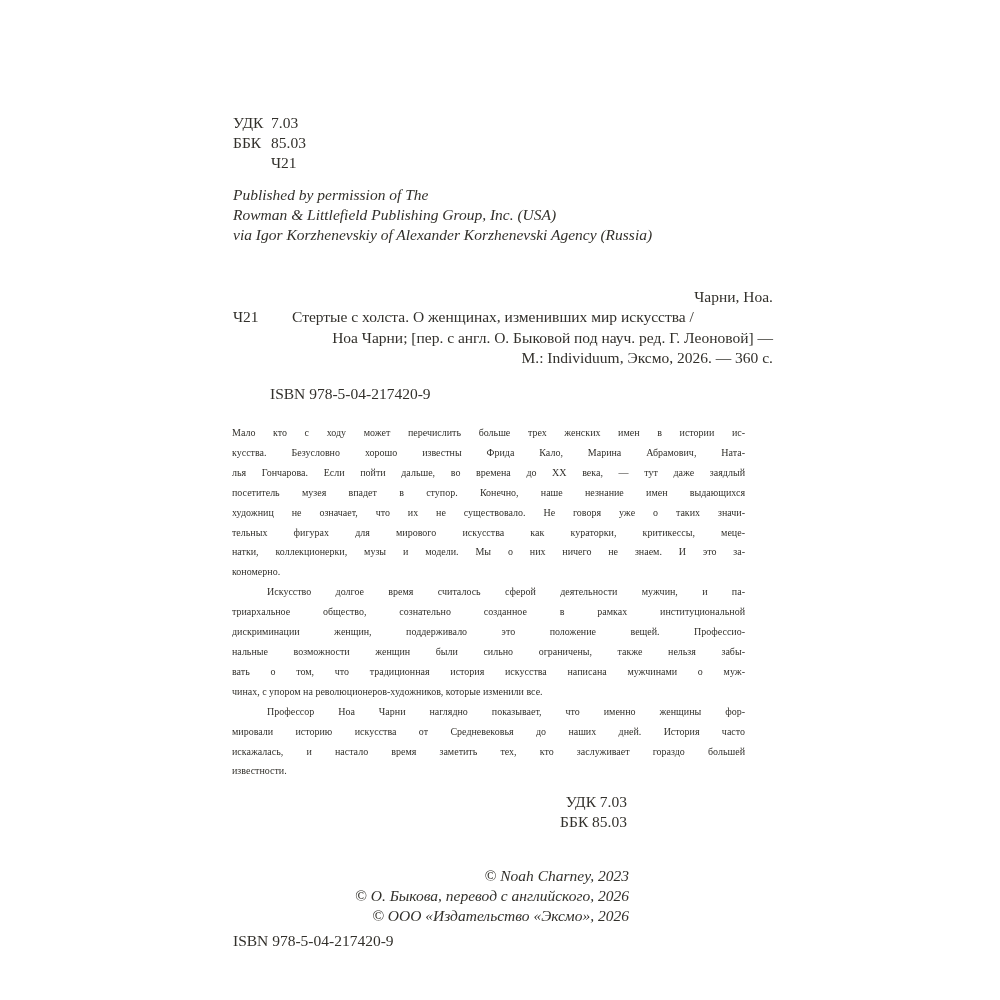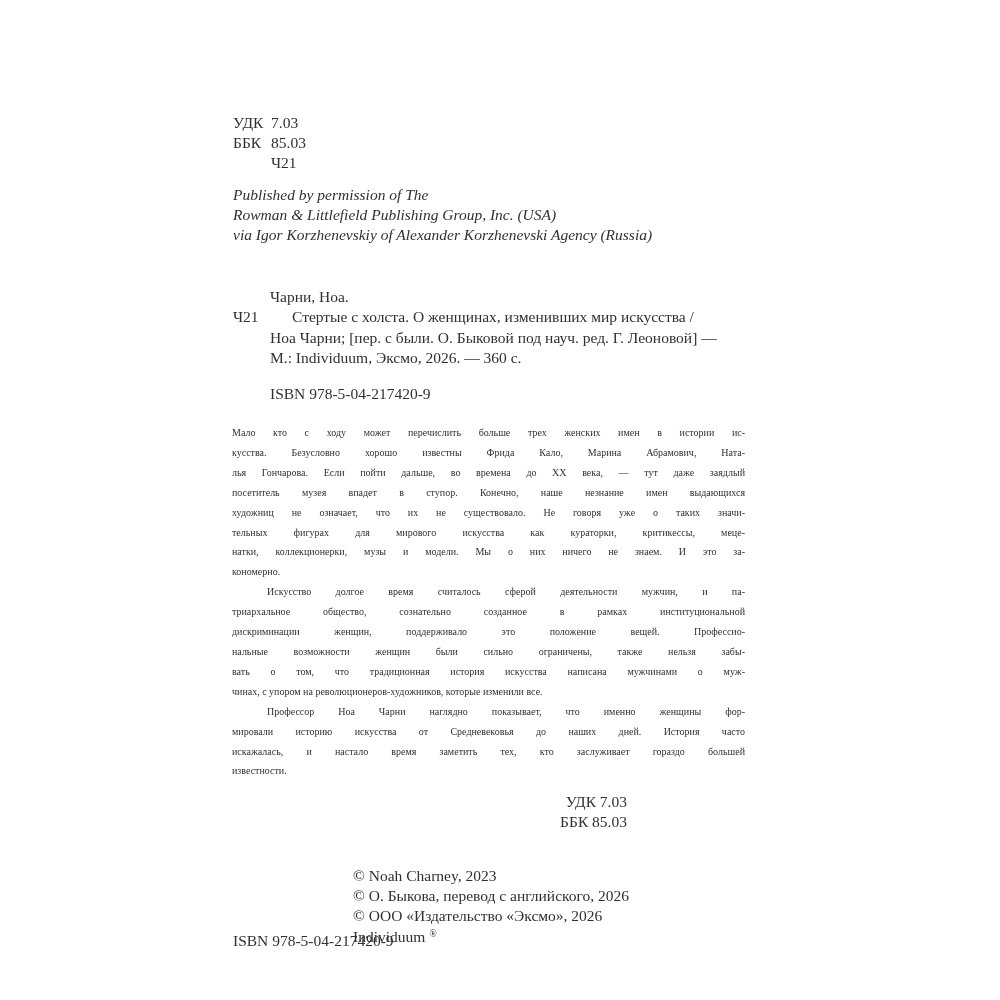--- a/index.html
+++ b/index.html
@@ -11,33 +11,33 @@
   
   .udk-top{position:absolute;left:233px;top:113px;font-size:15.5px;line-height:20px;}
   .udk-top .lbl{display:inline-block;width:38px;}
   
   .permission{
     position:absolute;left:233px;top:185px;width:548px;
     text-align:left;font-style:italic;font-size:15.5px;line-height:20.2px;
   }
   
   .catalog{position:absolute;left:233px;top:287px;width:540px;font-size:15.5px;line-height:20.4px;}
-  .pad37{padding-left:37px;}
+  .pad37{padding-left:37px;text-align:right;}
   .titleline{padding-left:59px;position:relative;}
   .code{position:absolute;left:0;top:0;}
   .isbn-top{position:absolute;left:270px;top:385px;font-size:15.5px;}
   
   .annotation{position:absolute;left:232px;top:423px;width:513px;font-size:10px;line-height:19.9px;}
   .bl.j{text-align:justify;text-align-last:justify;}
   .bl.last{text-align:center;text-align-last:left;}
   .bl.ind{text-indent:35px;}
   
   .udk-bottom{position:absolute;right:255px;top:792px;text-align:right;font-size:15.5px;line-height:20.2px;}
   
-  .copyrights{position:absolute;right:253px;top:866px;font-size:15.5px;line-height:19.8px;}
+  .copyrights{position:absolute;right:253px;top:866px;text-align:right;font-size:15.5px;line-height:19.8px;font-style:italic;}
   .reg{font-size:9.5px;vertical-align:5px;margin-left:4px;}
   
   .isbn-bottom{position:absolute;left:233px;top:932px;font-size:15.5px;}
 </style>
 </head>
 <body>
 
 <div class="page">
 
   <section class="udk-top">
@@ -56,21 +56,21 @@
     <div>Published by permission of The</div>
     <div>Rowman &amp; Littlefield Publishing Group, Inc. (USA)</div>
     <div>via Igor Korzhenevskiy of Alexander Korzhenevski Agency (Russia)</div>
   </section>
 
   <section class="catalog">
     <div class="pad37">Чарни, Ноа.</div>
     <div class="titleline">
       <span class="code">Ч21</span><span>Стертые с холста. О женщинах, изменивших мир искусства /</span>
     </div>
-    <div class="pad37">Ноа Чарни; [пер. с были. О. Быковой под науч. ред. Г. Леоновой] —</div>
+    <div class="pad37">Ноа Чарни; [пер. с англ. О. Быковой под науч. ред. Г. Леоновой] —</div>
     <div class="pad37">М.: Individuum, Эксмо, 2026. — 360 с.</div>
   </section>
 
   <div class="isbn-top">ISBN 978-5-04-217420-9</div>
 
   <section class="annotation" id="annotation">
       <div class="bl j">Мало кто с ходу может перечислить больше трех женских имен в истории ис-</div>
       <div class="bl j">кусства. Безусловно хорошо известны Фрида Кало, Марина Абрамович, Ната-</div>
       <div class="bl j">лья Гончарова. Если пойти дальше, во времена до XX века, — тут даже заядлый</div>
       <div class="bl j">посетитель музея впадет в ступор. Конечно, наше незнание имен выдающихся</div>
@@ -92,20 +92,17 @@
 
   <section class="udk-bottom">
     <div>УДК 7.03</div>
     <div>ББК 85.03</div>
   </section>
 
   <section class="copyrights">
     <div>© Noah Charney, 2023</div>
     <div>© О. Быкова, перевод с английского, 2026</div>
     <div>© ООО «Издательство «Эксмо», 2026</div>
-    <div>
-      <span>Individuum</span><span class="reg">®</span>
-    </div>
   </section>
 
   <div class="isbn-bottom">ISBN 978-5-04-217420-9</div>
 
 </div>
 
 </body></html>

